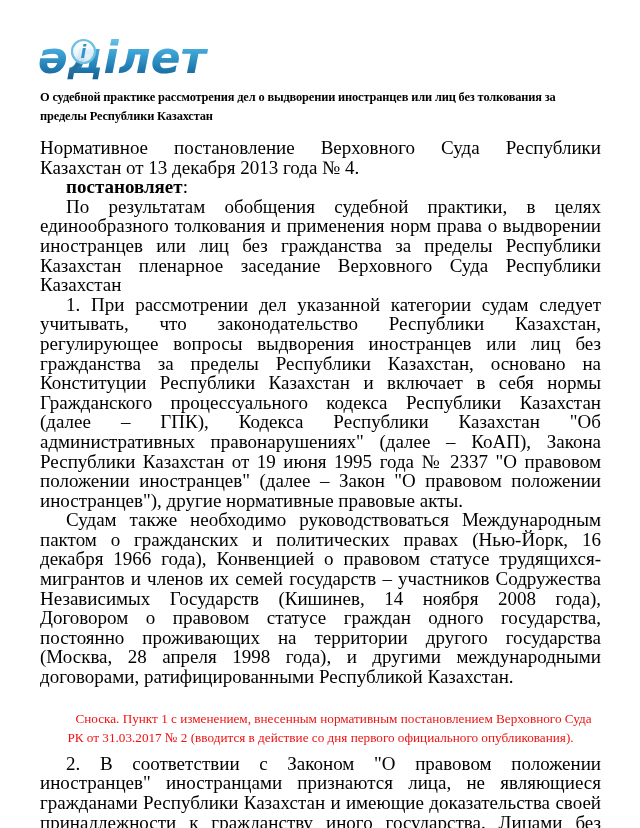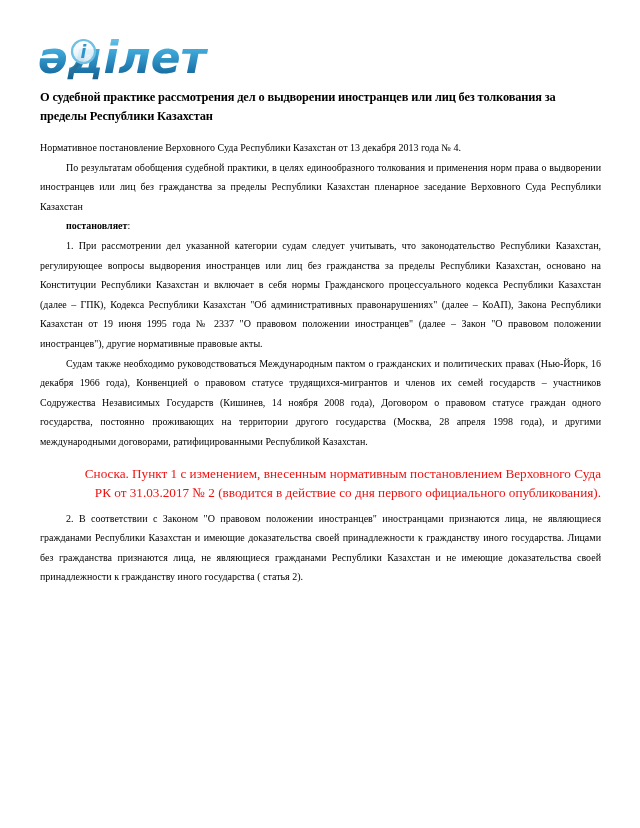--- a/index.html
+++ b/index.html
@@ -48,37 +48,37 @@
     font-size: 12.4px;
     line-height: 19px;
     letter-spacing: -0.15px;
     margin: 0 0 12px 0;
     text-align: left;
     color: #000;
   }
 
   p.para {
     margin: 0;
-    font-size: 10px;
+    font-size: 19px;
     line-height: 19.6px;
     text-align: justify;
     text-justify: inter-word;
     color: #000;
   }
 
   p.indent { text-indent: 26px; }
   p.noindent { text-indent: 0; }
 
   .b { font-weight: bold; }
 
   .footnote {
-    margin: 12px 0 6px 0;
+    margin: 22px 0 6px 0;
     font-size: 13.2px;
     line-height: 19.6px;
-    text-align: right;
+    text-align: center;
     text-indent: 26px;
     color: #ee1111;
   }
 </style>
 </head>
 <body>
 
 <div class="page">
 
   <div class="logo-block">
@@ -106,23 +106,23 @@
       </g>
     </svg>
   </div>
 
   <div class="doc">
 
     <h1 class="doc-title">О судебной практике рассмотрения дел о выдворении иностранцев или лиц без толкования за пределы Республики Казахстан</h1>
 
     <p class="para noindent">Нормативное постановление Верховного Суда Республики Казахстан от 13 декабря 2013 года № 4.</p>
 
+    <p class="para indent"><span class="b">постановляет</span><span>:</span></p>
+
     <p class="para indent">По результатам обобщения судебной практики, в целях единообразного толкования и применения норм права о выдворении иностранцев или лиц без гражданства за пределы Республики Казахстан пленарное заседание Верховного Суда Республики Казахстан</p>
-
-    <p class="para indent"><span class="b">постановляет</span><span>:</span></p>
 
     <p class="para indent">1. При рассмотрении дел указанной категории судам следует учитывать, что законодательство Республики Казахстан, регулирующее вопросы выдворения иностранцев или лиц без гражданства за пределы Республики Казахстан, основано на Конституции Республики Казахстан и включает в себя нормы Гражданского процессуального кодекса Республики Казахстан (далее – ГПК), Кодекса Республики Казахстан "Об административных правонарушениях" (далее – КоАП), Закона Республики Казахстан от 19 июня 1995 года № 2337 "О правовом положении иностранцев" (далее – Закон "О правовом положении иностранцев"), другие нормативные правовые акты.</p>
 
     <p class="para indent">Судам также необходимо руководствоваться Международным пактом о гражданских и политических правах (Нью-Йорк, 16 декабря 1966 года), Конвенцией о правовом статусе трудящихся-мигрантов и членов их семей государств – участников Содружества Независимых Государств (Кишинев, 14 ноября 2008 года), Договором о правовом статусе граждан одного государства, постоянно проживающих на территории другого государства (Москва, 28 апреля 1998 года), и другими международными договорами, ратифицированными Республикой Казахстан.</p>
 
     <p class="footnote">Сноска. Пункт 1 с изменением, внесенным нормативным постановлением Верховного Суда РК от 31.03.2017 № 2 (вводится в действие со дня первого официального опубликования).</p>
 
     <p class="para indent">2. В соответствии с Законом "О правовом положении иностранцев" иностранцами признаются лица, не являющиеся гражданами Республики Казахстан и имеющие доказательства своей принадлежности к гражданству иного государства. Лицами без гражданства признаются лица, не являющиеся гражданами Республики Казахстан и не имеющие доказательства своей принадлежности к гражданству иного государства ( статья 2).</p>
 
   </div>

